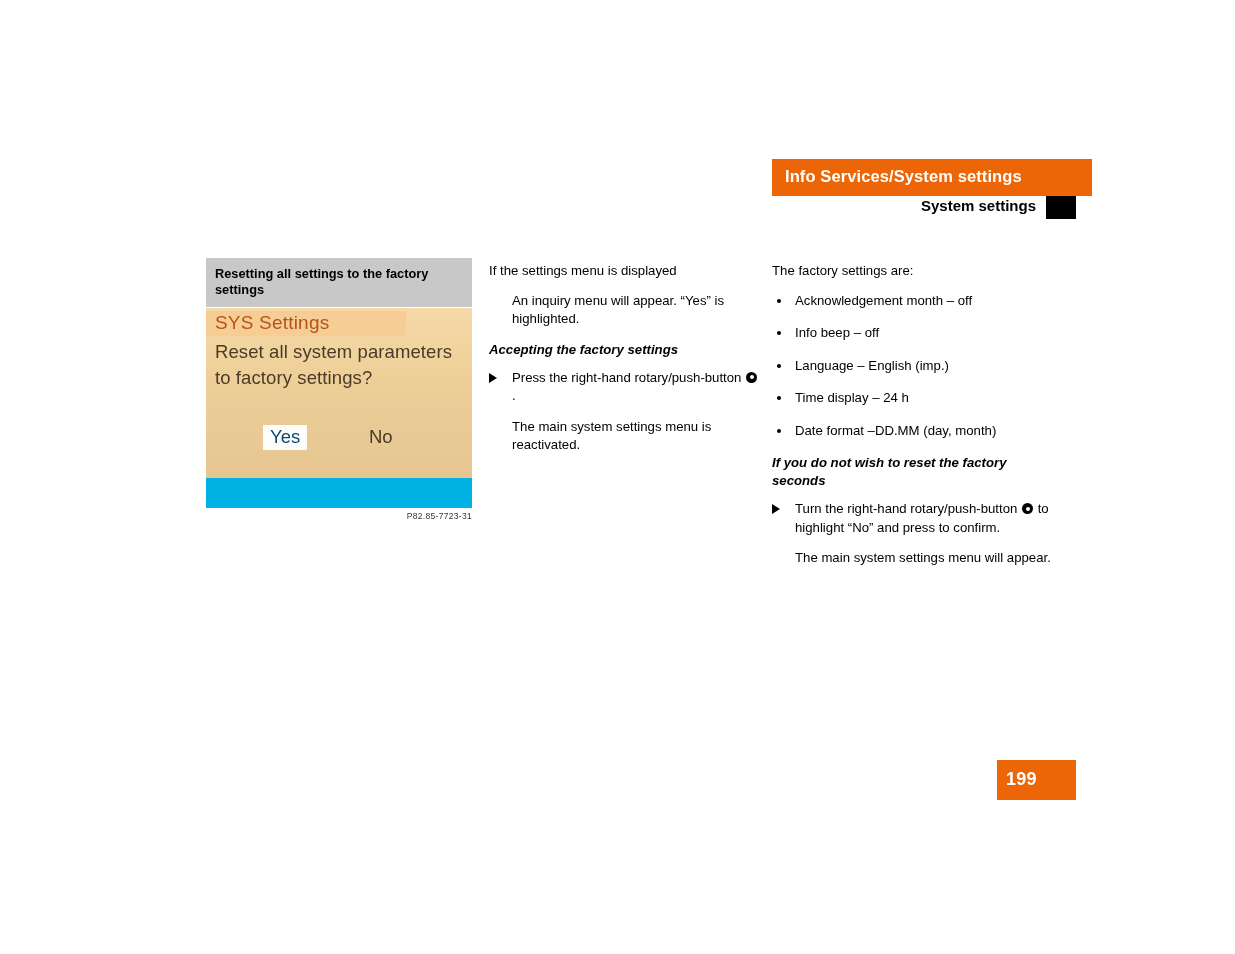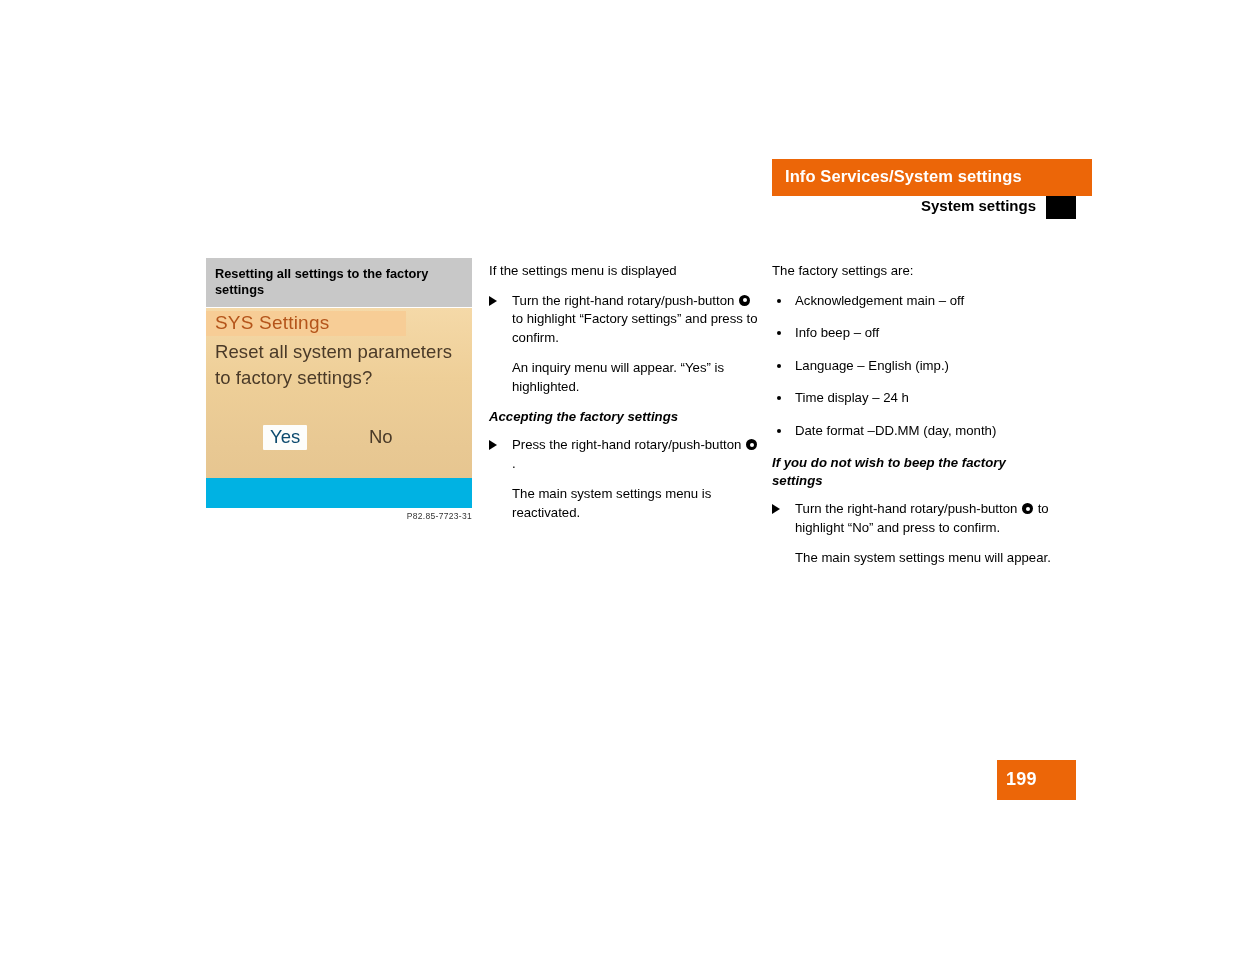--- a/index.html
+++ b/index.html
@@ -299,26 +299,20 @@
   </div>
   <div class="sys-no">No</div>
   <div class="sys-blue"></div>
 </div>
 <div class="fig-caption">P82.85-7723-31</div>
 
 <div class="col2">
 
   <p class="para tight">If the settings menu  is displayed</p>
 
-  <div class="step">
-    <span class="tri"></span>
-    <span>Turn the right-hand rotary/push-button</span>
-    <span class="rotary"></span>
-    <span>to highlight “Factory settings” and press to confirm.</span>
-  </div>
 
   <div class="indent">An inquiry menu will appear. “Yes” is highlighted.</div>
 
   <div class="subhead">Accepting the factory settings</div>
 
   <div class="step">
     <span class="tri"></span>
     <span>Press the right-hand rotary/push-button</span>
     <span class="rotary"></span>
     <span>.</span>
@@ -327,41 +321,41 @@
   <div class="indent">The main system settings menu is reactivated.</div>
 </div>
 
 <div class="col3">
 
   <p class="para tight">The factory settings are:</p>
 
   <ul class="dotlist">
     <li>
       <span class="dot"></span>
-      <span>Acknowledgement main – off</span>
+      <span>Acknowledgement month – off</span>
     </li>
     <li>
       <span class="dot"></span>
       <span>Info beep – off</span>
     </li>
     <li>
       <span class="dot"></span>
       <span>Language – English (imp.)</span>
     </li>
     <li>
       <span class="dot"></span>
       <span>Time display – 24 h</span>
     </li>
     <li>
       <span class="dot"></span>
       <span>Date format –DD.MM (day, month)</span>
     </li>
   </ul>
 
-  <div class="subhead">If you do not wish to beep the factory settings</div>
+  <div class="subhead">If you do not wish to reset the factory seconds</div>
 
   <div class="step">
     <span class="tri"></span>
     <span>Turn the right-hand rotary/push-button</span>
     <span class="rotary"></span>
     <span>to highlight “No” and press to confirm.</span>
   </div>
 
   <div class="indent">The main system settings menu will appear.</div>
 </div>

